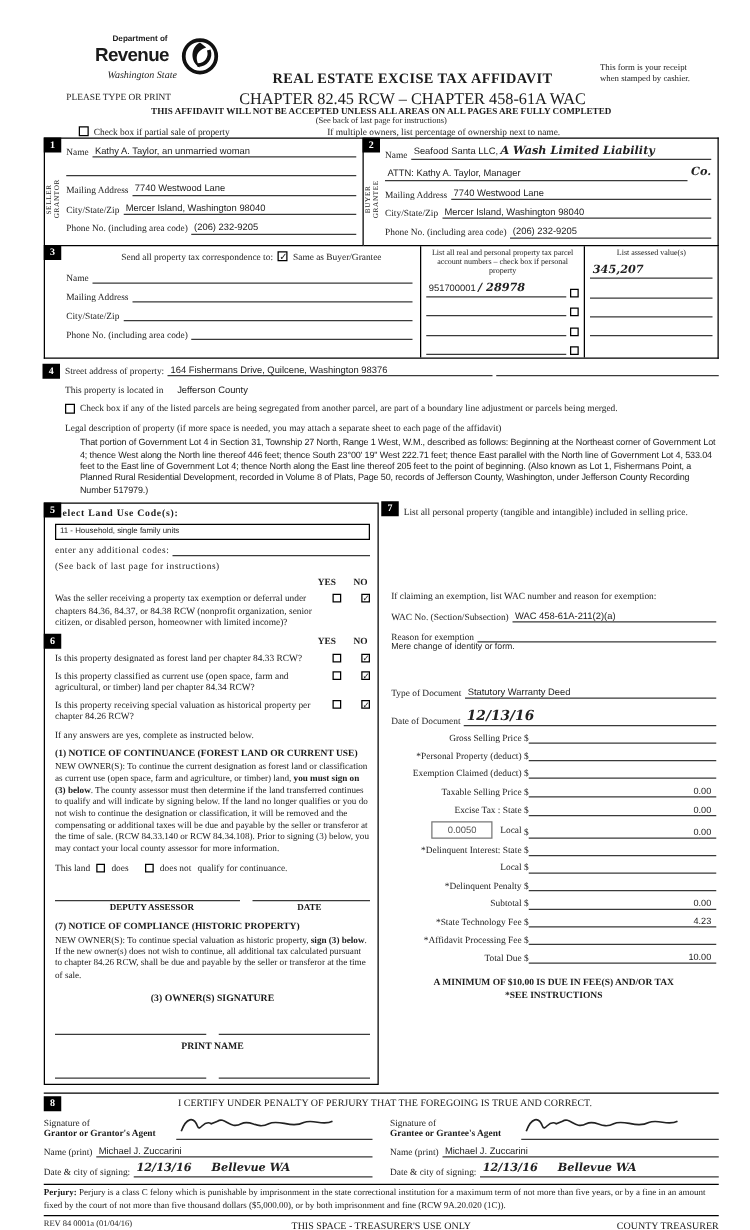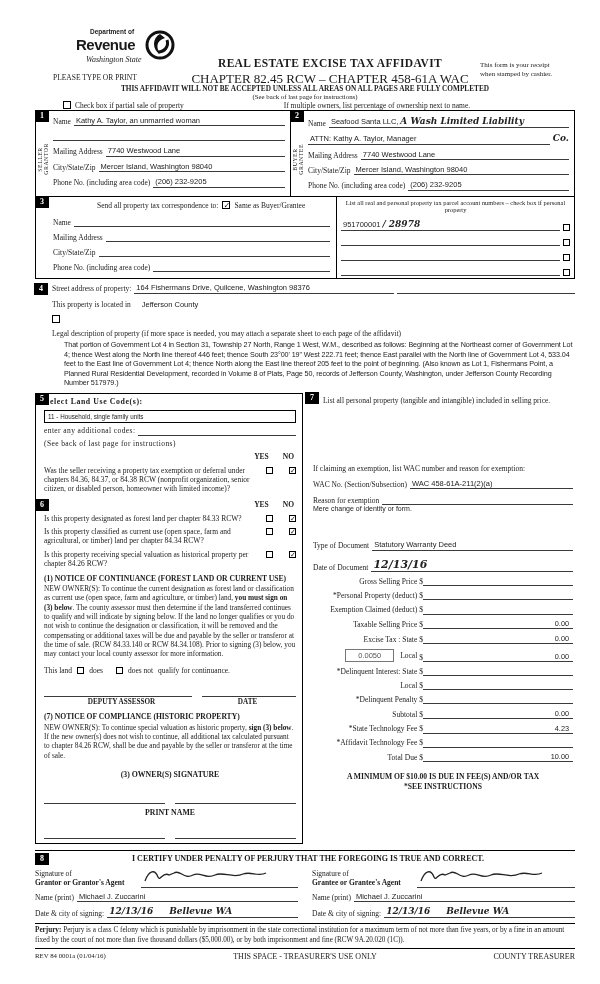--- a/index.html
+++ b/index.html
@@ -14,26 +14,26 @@
   .bold { font-weight:bold; }
   .center { text-align:center; }
   
   .hdr { position:relative; height:82px; }
   .logo { position:absolute; left:41px; top:0; display:flex; align-items:center; gap:2px; }
   .logo-text .l1 { font-size:6.5px; font-weight:bold; font-family:"Liberation Sans",sans-serif; margin-left:14px;}
   .logo-text .l2 { font-size:15px; font-weight:bold; font-family:"Liberation Sans",sans-serif; letter-spacing:-0.5px; }
   .logo-text .l3 { font-size:8px; font-style:italic; margin-left:10px; }
   .hdr-title { position:absolute; left:110px; right:60px; top:28px; text-align:center; font-size:11.5px; font-weight:bold; letter-spacing:0.3px; }
   .hdr-sub { position:absolute; left:110px; right:60px; top:43px; text-align:center; font-size:13px; }
-  .hdr-receipt { position:absolute; right:0; top:33px; width:95px; font-size:7px; text-align:left; }
+  .hdr-receipt { position:absolute; right:0; top:22px; width:95px; font-size:7px; text-align:left; }
   .type-print { position:absolute; left:18px; top:45px; font-size:7.5px; }
   .hdr-warn { position:absolute; left:0; right:0; top:56px; text-align:center; font-size:7.3px; font-weight:bold; }
   .hdr-seeback { position:absolute; left:0; right:0; top:65px; text-align:center; font-size:6.8px; }
   .hdr-bottom { position:absolute; left:28px; right:0; top:73px; display:flex; }
-  .hdr-bottom .multi { margin-left:100px; }
+  .hdr-bottom .multi { margin-left:78px; }
   
   .cb { display:inline-block; width:8px; height:8px; border:1px solid #000; background:#fff;
         vertical-align:middle; text-align:center; line-height:7px; font-size:8px; flex:0 0 auto; }
   .cb-sm { width:7px; height:7px; line-height:6px; font-size:7px; }
   
   .numbox { position:absolute; left:-1px; top:-1px; width:14px; height:12px; background:#000; color:#fff;
             font-size:8px; font-weight:bold; display:flex; align-items:center; justify-content:center; }
   .numbox-inline { position:static; display:inline-flex; width:14px; height:12px; background:#000; color:#fff;
             font-size:8px; font-weight:bold; align-items:center; justify-content:center; vertical-align:middle; }
   
@@ -76,21 +76,21 @@
   .deputy-row { display:flex; margin-top:1px; }
   .deputy-row div:first-child { flex:1.6; text-align:center; font-weight:bold; font-size:7.2px;}
   .deputy-row div:last-child { flex:1; text-align:center; font-weight:bold; font-size:7.2px;}
   
   .fee-row { display:flex; align-items:flex-end; margin-top:4.6px; }
   .fee-label { flex:1; text-align:right; white-space:nowrap; padding-right:2px;}
   .fee-line { width:150px; border-bottom:1px solid #3a3a3a; min-height:9.5px; text-align:right; padding-right:4px; font-family:"Liberation Sans",sans-serif; font-size:7.3px;}
   .rate-box { display:inline-block; border:1px solid #777; padding:1px 12px; margin-right:6px; font-family:"Liberation Sans",sans-serif; color:#555; }
   
   .sec8 { margin-top:6px; border-top:1.2px solid #000; padding-top:3px; position:relative;}
-  .certify { text-align:center; font-weight:bold; font-size:8px; padding-left:6px; }
+  .certify { text-align:center; font-weight:normal; font-size:8px; padding-left:6px; }
   .sigcols { display:flex; gap:14px; margin-top:4px; }
   .sigcol { flex:1; }
   .sig-sig { display:flex; align-items:flex-end; gap:16px; }
   .sig-label { line-height:1.15; }
   .perjury { border-top:1.2px solid #000; border-bottom:1.2px solid #000; margin-top:5px; padding:2px 0 3px 0; font-size:7.2px; line-height:1.3; }
   .footer { display:flex; margin-top:3px; align-items:flex-start; }
   .footer .f1 { flex:1; font-size:6.8px; }
   .footer .f2 { flex:2; text-align:center; font-size:8px; }
   .footer .f3 { flex:1; text-align:right; font-size:8px; }
 </style>
@@ -227,36 +227,52 @@
           </div>
         <div class="prow">
             <span class="ln"></span>
             <span class="cb cb-sm"></span>
           </div>
         <div class="prow">
             <span class="ln"></span>
             <span class="cb cb-sm"></span>
           </div>
       </div>
+      <div class="vcol">
+        <div class="phead">List assessed value(s)</div>
+        <div class="vrow">
+            <span class="ln hand" style="display:block;">345,207</span>
+          </div>
+        <div class="vrow">
+            <span class="ln" style="display:block;"></span>
+          </div>
+        <div class="vrow">
+            <span class="ln" style="display:block;"></span>
+          </div>
+        <div class="vrow">
+            <span class="ln" style="display:block;"></span>
+          </div>
+      </div>
     </div>
   </div>
 
   <div class="sec4">
     <div class="numbox" style="top:4px;">4</div>
     <div class="fl" style="margin-top:0;">
       <span class="lbl">Street address of property:</span>
       <span class="ln typed" style="flex:0 0 260px;">164 Fishermans Drive, Quilcene, Washington 98376</span>
       <span class="ln"></span>
     </div>
     <div class="fl" style="margin-top:6px;">
       <span class="lbl">This property is located in</span>
       <span class="typed" style="margin-left:8px;">Jefferson County</span>
     </div>
     <div style="display:flex; gap:4px; margin-top:6px; align-items:center;">
       <span class="cb"></span>
+      <span>Check box if any of the listed parcels are being segregated from another parcel, are part of a boundary line adjustment or parcels being merged.</span>
     </div>
     <div style="margin-top:6px;">Legal description of property (if more space is needed, you may attach a separate sheet to each page of the affidavit)</div>
     <div class="legal-text">That portion of Government Lot 4 in Section 31, Township 27 North, Range 1 West, W.M., described as follows: Beginning at the Northeast corner of Government Lot 4; thence West along the North line thereof 446 feet; thence South 23°00' 19" West 222.71 feet; thence East parallel with the North line of Government Lot 4, 533.04 feet to the East line of Government Lot 4; thence North along the East line thereof 205 feet to the point of beginning. (Also known as Lot 1, Fishermans Point, a Planned Rural Residential Development, recorded in Volume 8 of Plats, Page 50, records of Jefferson County, Washington, under Jefferson County Recording Number 517979.)</div>
   </div>
 
   <div class="twocol">
     <div class="col-left">
 
       <div class="numbox">5</div>
       <div style="margin-left:1px; letter-spacing:0.6px; font-weight:bold; font-size:7.8px;">Select Land Use Code(s):</div>
@@ -299,20 +315,21 @@
           <span class="cb cb-sm">✓</span>
         </span>
       </div>
       <div class="q">
         <span class="qt">Is this property receiving special valuation as historical property per chapter 84.26 RCW?</span>
         <span class="yn">
           <span class="cb cb-sm"></span>
           <span class="cb cb-sm">✓</span>
         </span>
       </div>
+      <div style="margin-top:6px;">If any answers are yes, complete as instructed below.</div>
       <div class="notice-title">(1) NOTICE OF CONTINUANCE (FOREST LAND OR CURRENT USE)</div>
       <div class="notice-para"><span>NEW OWNER(S): To continue the current designation as forest land or classification as current use (open space, farm and agriculture, or timber) land, </span><span class="bold">you must sign on (3) below</span><span>. The county assessor must then determine if the land transferred continues to qualify and will indicate by signing below. If the land no longer qualifies or you do not wish to continue the designation or classification, it will be removed and the compensating or additional taxes will be due and payable by the seller or transferor at the time of sale. (RCW 84.33.140 or RCW 84.34.108). Prior to signing (3) below, you may contact your local county assessor for more information.</span></div>
       <div class="landrow">
         <span>This land</span>
         <span class="cb cb-sm"></span>
         <span>does</span>
         <span class="cb cb-sm" style="margin-left:8px;"></span>
         <span>does not</span>
         <span>qualify for continuance.</span>
       </div>
@@ -410,21 +427,21 @@
           <span class="fee-label">Subtotal</span>
           <span>$</span>
           <span class="fee-line">0.00</span>
         </div>
       <div class="fee-row">
           <span class="fee-label">*State Technology Fee</span>
           <span>$</span>
           <span class="fee-line">4.23</span>
         </div>
       <div class="fee-row">
-          <span class="fee-label">*Affidavit Technology Fee</span>
+          <span class="fee-label">*Affidavit Processing Fee</span>
           <span>$</span>
           <span class="fee-line"></span>
         </div>
       <div class="fee-row">
           <span class="fee-label">Total Due</span>
           <span>$</span>
           <span class="fee-line">10.00</span>
         </div>
 
       <div class="center bold" style="margin-top:10px; font-size:7.6px;">A MINIMUM OF $10.00 IS DUE IN FEE(S) AND/OR TAX</div>

